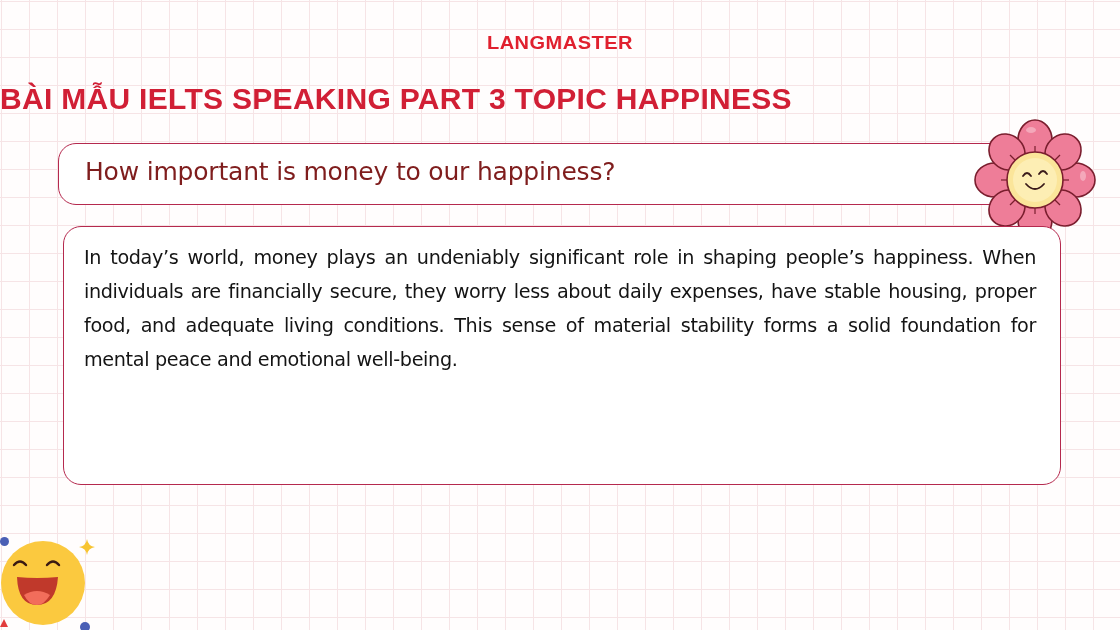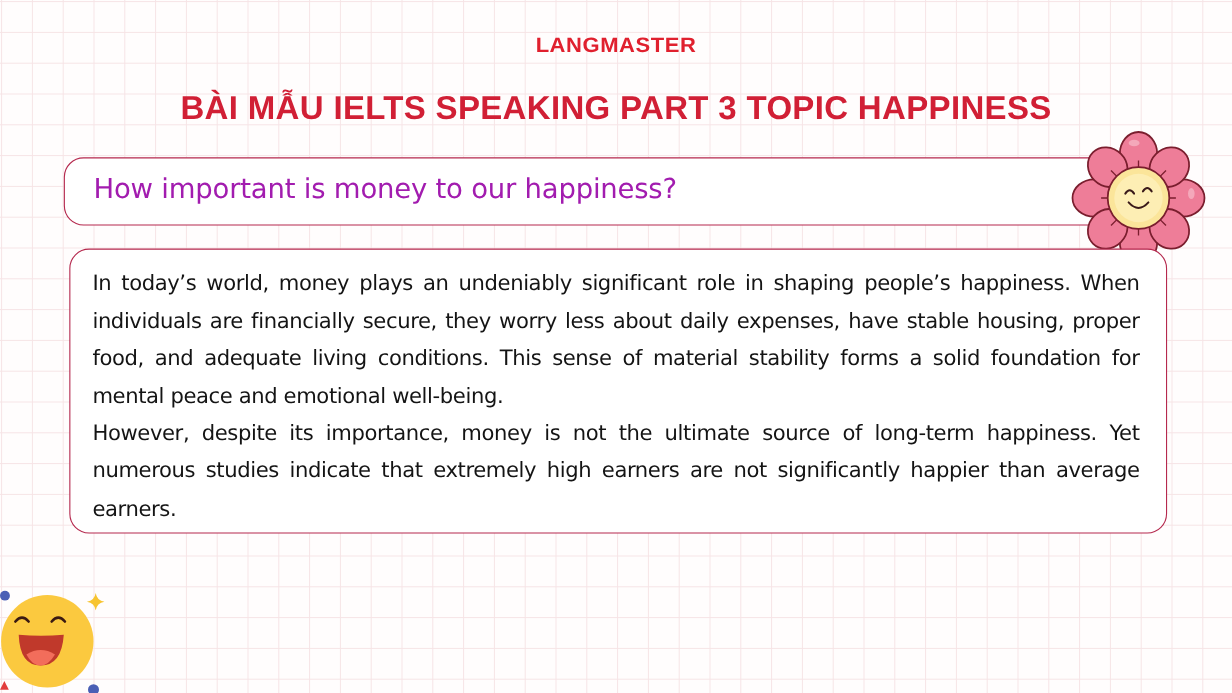--- a/index.html
+++ b/index.html
@@ -12,31 +12,31 @@
     background-size:28px 28px;
     background-position:1px 1px;
     font-family:"DejaVu Sans", sans-serif;
   }
   .logo {
     position:absolute; left:0; width:1120px; top:31px; text-align:center;
     font-family:"Liberation Sans", sans-serif; font-weight:900; font-size:20px;
     color:#e0202e; letter-spacing:0.5px; transform:scaleY(0.95);
   }
   .title {
-    position:absolute; left:0; width:1120px; top:82px; text-align:center;
+    position:absolute; left:0; width:1120px; top:82px; text-align:left;
     font-family:"Liberation Sans", sans-serif; font-weight:bold; font-size:30px;
     color:#d11f35; letter-spacing:0.3px;
   }
   .qbox {
     position:absolute; left:58px; top:143px; width:960px; height:62px;
     border:1.5px solid #b5294e; border-radius:18px; background:#ffffff;
     box-sizing:border-box;
   }
   .qtext {
-    position:absolute; left:26px; top:13px; font-size:25px; color:#a21caf;
+    position:absolute; left:26px; top:13px; font-size:25px; color:#7f1d1d;
     font-family:"DejaVu Sans", sans-serif; letter-spacing:-0.2px;
   }
   .abox {
     position:absolute; left:63px; top:226px; width:998px; height:259px;
     border:1.5px solid #b5294e; border-radius:18px; background:#ffffff;
     box-sizing:border-box;
   }
   .atext {
     position:absolute; left:20px; top:14px; width:952px;
     font-size:19.2px; line-height:34.1px; color:#141414; text-align:justify;
@@ -88,21 +88,20 @@
   <circle cx="62" cy="62" r="28" fill="#fbe59a" stroke="#7a1e2e" stroke-width="1.6"></circle>
   <circle cx="62" cy="62" r="22" fill="#fdeeb4"></circle>
   <path d="M50 58 q4 -6 8 0" fill="none" stroke="#3a1a1a" stroke-width="1.8" stroke-linecap="round"></path>
   <path d="M66 56 q4 -6 8 0" fill="none" stroke="#3a1a1a" stroke-width="1.8" stroke-linecap="round"></path>
   <path d="M53 66 q9 10 18 0" fill="none" stroke="#3a1a1a" stroke-width="1.8" stroke-linecap="round"></path>
 </svg>
 
 <div class="abox">
   <div class="atext">
     <p>In today’s world, money plays an undeniably significant role in shaping people’s happiness. When individuals are financially secure, they worry less about daily expenses, have stable housing, proper food, and adequate living conditions. This sense of material stability forms a solid foundation for mental peace and emotional well-being.</p>
-    <p>However, despite its importance, money is not the ultimate source of long-term happiness. Yet numerous studies indicate that extremely high earners are not significantly happier than average earners.</p>
   </div>
 </div>
 
 <div class="dot" style="left:0px;top:537px;width:9px;height:9px;"></div>
 <div class="dot" style="left:80px;top:622px;width:10px;height:10px;"></div>
 <svg class="sparkle" style="left:79px;top:539px;" width="16" height="16" viewBox="0 0 16 16">
   <path d="M8 0 Q9 7 16 8 Q9 9 8 16 Q7 9 0 8 Q7 7 8 0Z" fill="#f7c431"></path>
 </svg>
 <svg class="emoji" viewBox="0 0 95 95">
   <circle cx="43" cy="48" r="42" fill="#fbc93f"></circle>

